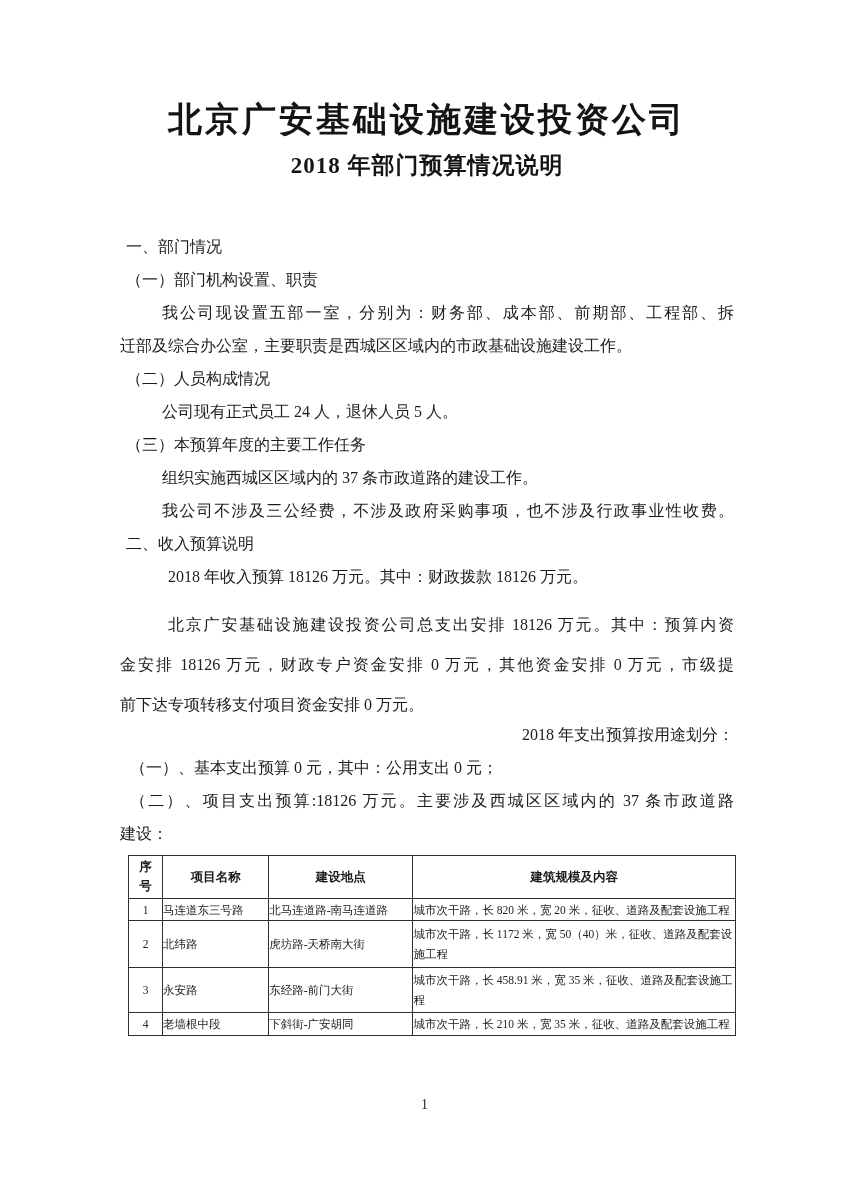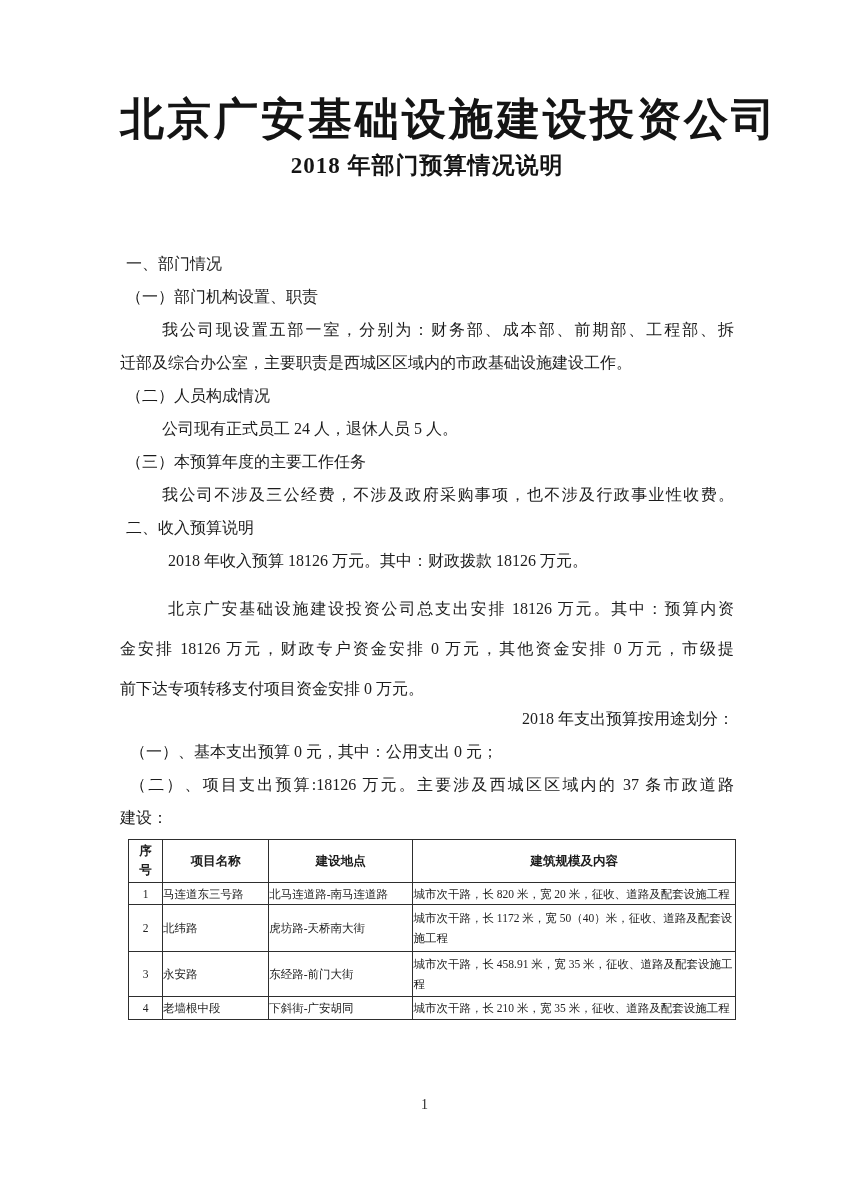--- a/index.html
+++ b/index.html
@@ -5,30 +5,30 @@
   html,body { margin:0; padding:0; background:#ffffff; }
   .page {
     position:relative; width:849px; height:1200px; background:#ffffff;
     font-family:"Liberation Serif","DejaVu Serif",serif;
     color:#1c1c1c; overflow:hidden;
   }
   .content { position:absolute; left:120px; top:0; width:614px; }
 
   .doc-title {
     margin:96px 0 0 0; height:48px; line-height:48px;
-    text-align:center; font-size:44px; font-weight:bold; letter-spacing:3px;
+    text-align:center; font-size:34px; font-weight:bold; letter-spacing:3px;
     color:#141414; white-space:nowrap;
   }
   .doc-subtitle {
     margin:4px 0 0 0; height:36px; line-height:36px;
     text-align:center; font-size:23px; font-weight:bold; letter-spacing:1px;
     color:#141414;
   }
 
-  .body-lines { margin-top:63px; }
+  .body-lines { margin-top:46px; }
   .line {
     height:33px; line-height:33px; font-size:16px;
     white-space:nowrap; color:#1c1c1c;
   }
   .line.wide { height:40px; line-height:40px; }
   .line.fill {
     white-space:normal; text-align:justify; text-align-last:justify;
     word-break:break-all; height:auto; min-height:33px; overflow:hidden;
   }
   .line.wide.fill { min-height:40px; }
@@ -74,20 +74,21 @@
     <div class="doc-subtitle">2018 年部门预算情况说明</div>
 
     <div class="body-lines">
       <div class="line ind-s">一、部门情况</div>
       <div class="line ind-s">（一）部门机构设置、职责</div>
       <div class="line ind-a fill">我公司现设置五部一室，分别为：财务部、成本部、前期部、工程部、拆</div>
       <div class="line">迁部及综合办公室，主要职责是西城区区域内的市政基础设施建设工作。</div>
       <div class="line ind-s">（二）人员构成情况</div>
       <div class="line ind-a">公司现有正式员工 24 人，退休人员 5 人。</div>
       <div class="line ind-s">（三）本预算年度的主要工作任务</div>
+      <div class="line ind-a">组织实施西城区区域内的 37 条市政道路的建设工作。</div>
       <div class="line ind-a fill">我公司不涉及三公经费，不涉及政府采购事项，也不涉及行政事业性收费。</div>
       <div class="line ind-s">二、收入预算说明</div>
       <div class="line ind-b">2018 年收入预算 18126 万元。其中：财政拨款 18126 万元。</div>
       <div class="line wide ind-b fill mt12">北京广安基础设施建设投资公司总支出安排 18126 万元。其中：预算内资</div>
       <div class="line wide fill">金安排 18126 万元，财政专户资金安排 0 万元，其他资金安排 0 万元，市级提</div>
       <div class="line wide">前下达专项转移支付项目资金安排 0 万元。</div>
       <div class="line ind-b mtn7">2018 年支出预算按用途划分：</div>
       <div class="line ind-c">（一）、基本支出预算 0 元，其中：公用支出 0 元；</div>
       <div class="line ind-c fill">（二）、项目支出预算:18126 万元。主要涉及西城区区域内的 37 条市政道路</div>
       <div class="line">建设：</div>

